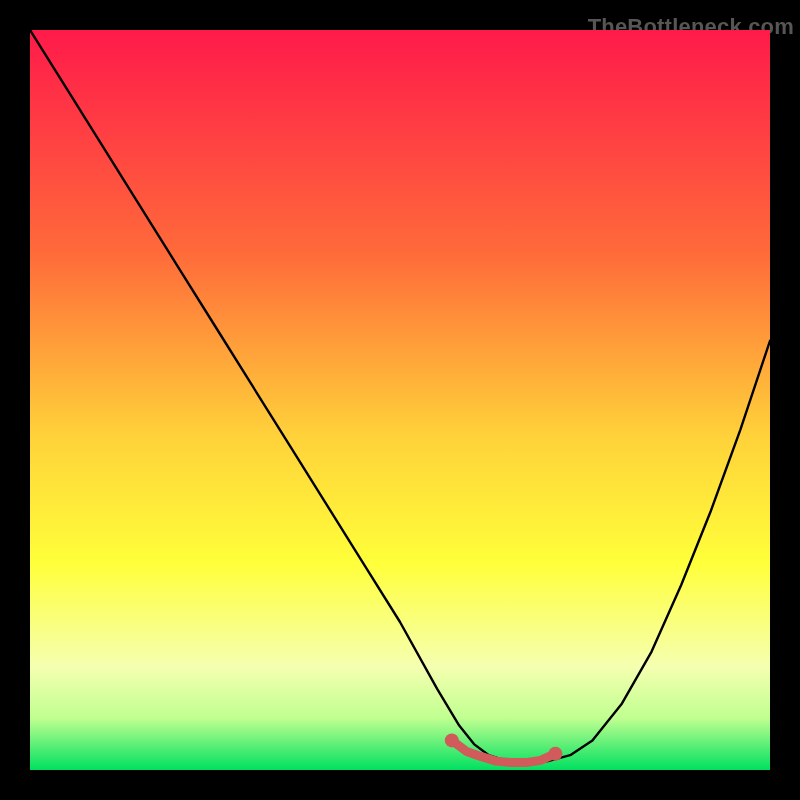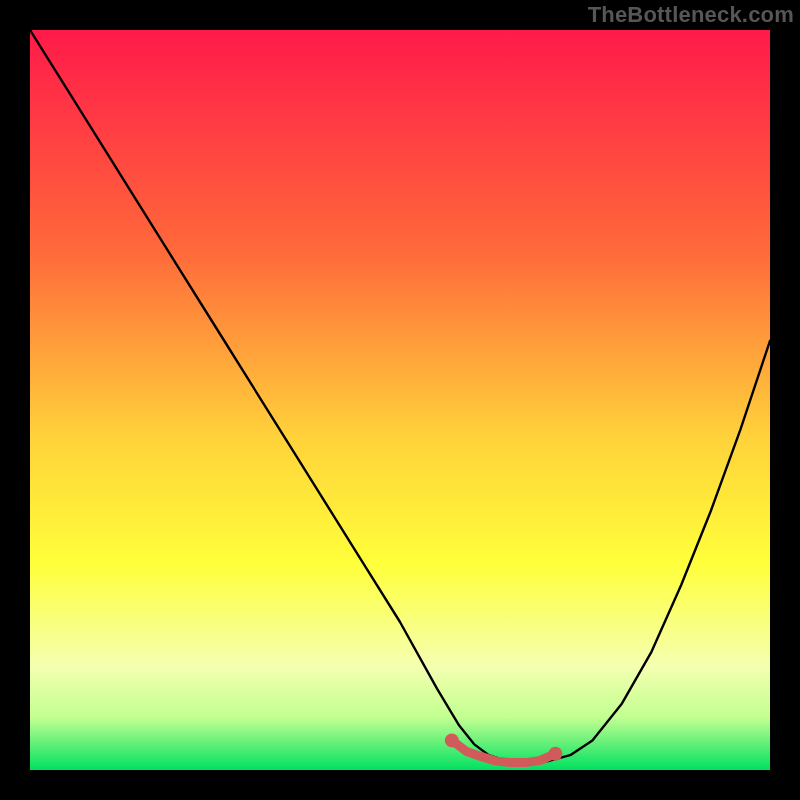--- a/index.html
+++ b/index.html
@@ -5,21 +5,21 @@
   * { margin: 0; padding: 0; box-sizing: border-box; }
   html, body { width: 800px; height: 800px; overflow: hidden; background: #000; }
   .frame {
     position: relative;
     width: 800px;
     height: 800px;
     background: #000;
   }
   .watermark {
     position: absolute;
-    top: 2px;
+    top: 14px;
     right: 6px;
     font-family: Arial, Helvetica, sans-serif;
     font-size: 22px;
     font-weight: 600;
     color: #565656;
     letter-spacing: 0.2px;
   }
   .plot {
     position: absolute;
     left: 30px;

